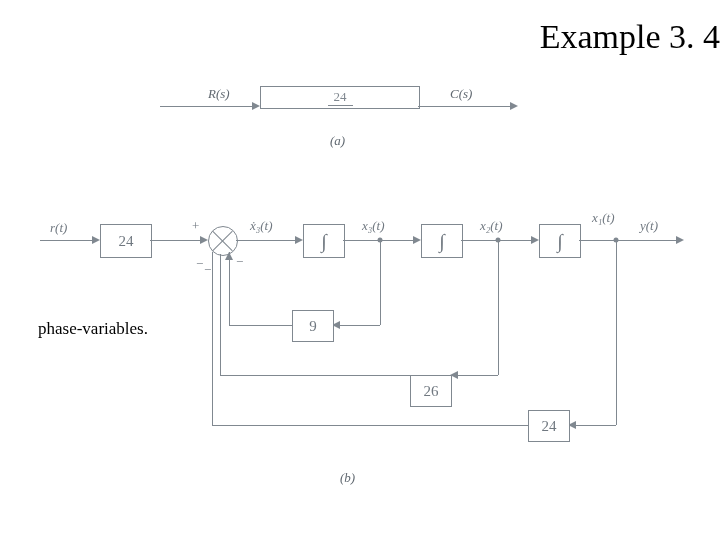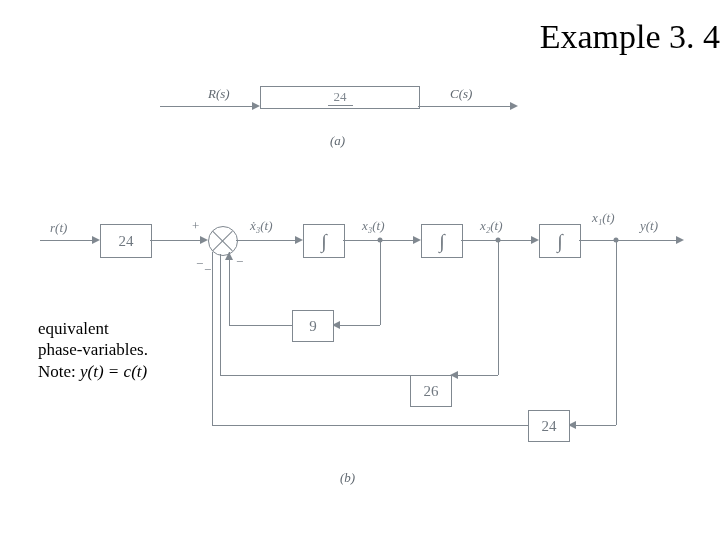--- a/index.html
+++ b/index.html
@@ -233,18 +233,14 @@
   <div class="arrow-l" style="top:211px; left:528px;"></div>
   <div class="b-box" style="top:200px; left:488px; width:40px; height:30px;">24</div>
   <div class="hline" style="top:215px; left:172px; width:316px;"></div>
   <div class="vline" style="left:172px; top:42px; height:173px;"></div>
   <div class="b-sign" style="top:46px; left:156px;">−</div>
 
   <div class="sub-cap" style="top:260px; left:300px; color:#606870;">(b)</div>
 </div>
 
 <div class="caption">
-  <div>equivalent</div>
   <div>phase-variables.</div>
-  <div>
-    <span>Note: </span><span class="ital">y(t) = c(t)</span>
-  </div>
 </div>
 
 </body></html>

